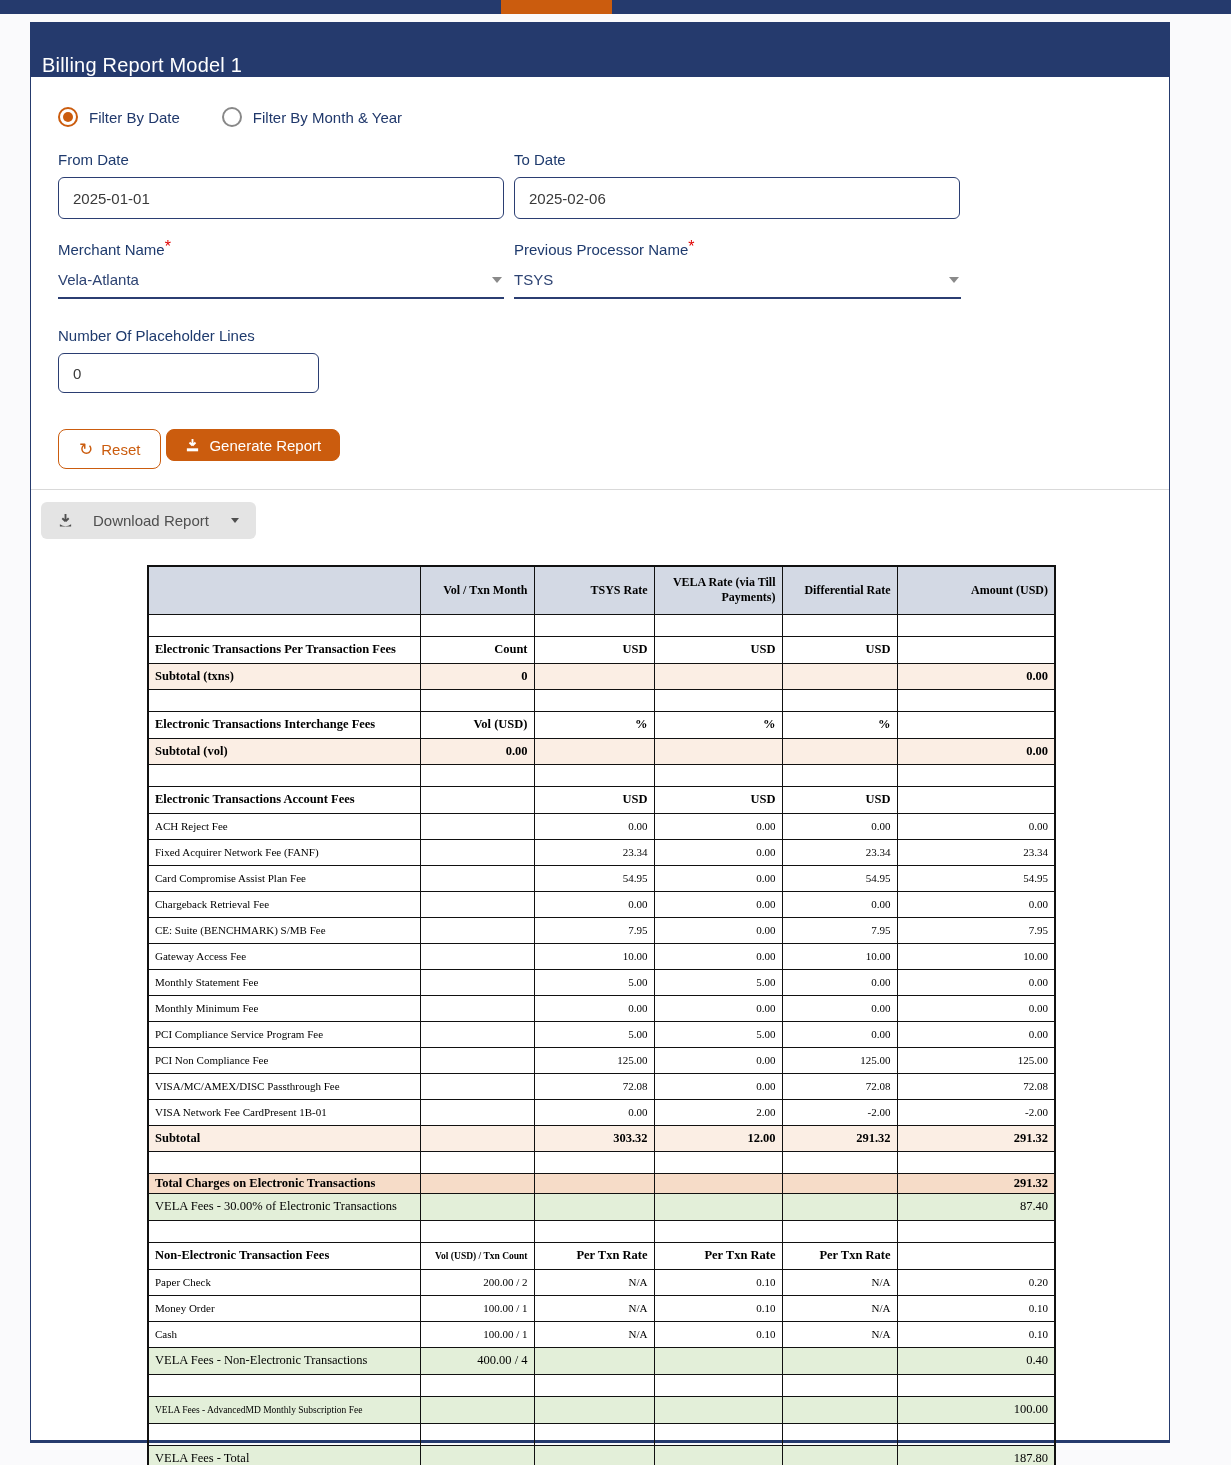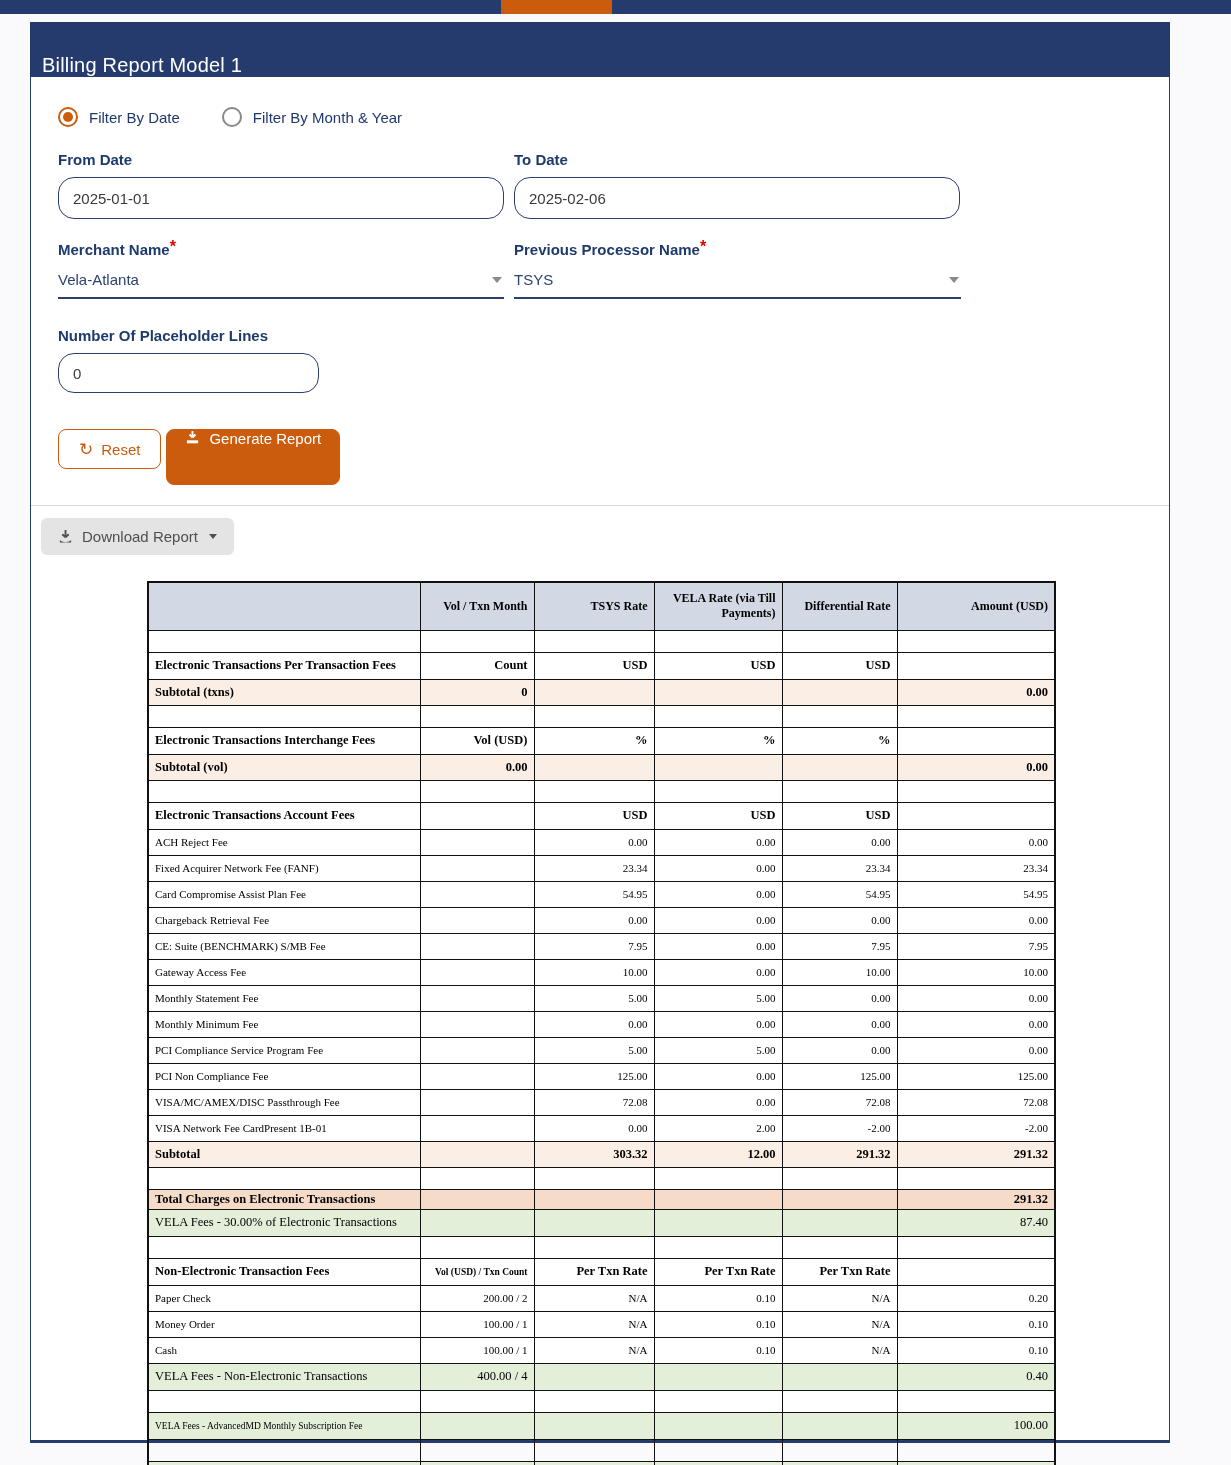--- a/index.html
+++ b/index.html
@@ -27,24 +27,24 @@
   
   .form-section { padding:30px 28px 20px 27px; border-bottom:1px solid #d9d9d9; }
   .radio-row { display:flex; align-items:flex-start; gap:42px; margin-bottom:24px; }
   .radio-option { display:flex; align-items:center; gap:11px; cursor:pointer; }
   .radio-circle { width:20px; height:20px; border-radius:50%; border:2px solid #888; background:#fff; position:relative; flex:0 0 20px; }
   .radio-circle.selected { border-color:#cb5c0e; }
   .radio-circle.selected::after { content:""; position:absolute; left:3px; top:3px; width:10px; height:10px; border-radius:50%; background:#cb5c0e; }
   .radio-label { color:#20386b; font-size:15px; }
 
   .grid-2 { display:grid; grid-template-columns:456px 1fr; }
-  .field-label { color:#1e3a6d; font-size:15px; font-weight:700; margin-bottom:9px; }
+  .field-label { color:#1e3a6d; font-size:15px; font-weight:400; margin-bottom:9px; }
   .req { color:#e00000; font-size:16px; vertical-align:top; line-height:12px; }
   .text-input {
-    width:446px; height:42px; border:1px solid #2b3e72; border-radius:16px;
+    width:446px; height:42px; border:1px solid #2b3e72; border-radius:6px;
     font-family:"Liberation Sans", sans-serif; font-size:15px; color:#3a3a3a;
     padding:12px 14px; background:#fff; outline:none;
   }
   .field-block { margin-bottom:22px; }
   .select {
     width:446px; border-bottom:2px solid #2b3e72; padding:4px 2px 9px 0;
     display:flex; align-items:center; justify-content:space-between; cursor:pointer;
   }
   .select.wide { width:447px; }
   .select-value { color:#2d4373; font-size:15px; }
@@ -52,30 +52,30 @@
   .num-input { width:261px; height:40px; }
 
   .btn-row { display:flex; gap:5px; margin-top:36px; }
   .btn-reset {
     background:#fff; border:1px solid #cb5c0e; color:#cb5c0e; border-radius:8px;
     height:40px; padding:0 20px; font-size:15px; display:flex; align-items:center; gap:8px; cursor:pointer;
     font-family:"Liberation Sans", sans-serif;
   }
   .btn-generate {
     background:#cb5c0e; border:1px solid #cb5c0e; color:#fff; border-radius:8px;
-    height:56px; padding:0 18px; font-size:15px; display:flex; gap:9px; cursor:pointer;
+    height:32px; padding:0 18px; font-size:15px; display:flex; align-items:center; gap:9px; cursor:pointer;
     font-family:"Liberation Sans", sans-serif;
   }
   .reset-icon { font-size:17px; line-height:1; font-family:"DejaVu Sans", sans-serif; }
 
   
   .report-section { padding:12px 10px 0 10px; }
   .btn-download {
     background:#e4e4e4; border:none; color:#4f4f4f; border-radius:6px;
-    height:37px; padding:0 17px; font-size:15px; display:flex; align-items:center; gap:9px; cursor:pointer;
+    height:37px; padding:0 17px; font-size:15px; display:flex; align-items:center; gap:20px; cursor:pointer;
     font-family:"Liberation Sans", sans-serif; margin-bottom:26px;
   }
   .caret-sm { width:0; height:0; border-left:4px solid transparent; border-right:4px solid transparent; border-top:5px solid #4f4f4f; margin-left:2px; }
 
   
   .table-wrap { margin-left:106px; }
   table.report {
     border-collapse:collapse; table-layout:fixed; width:907px;
     font-family:"Liberation Serif", serif; color:#000; border:2px solid #111;
   }

